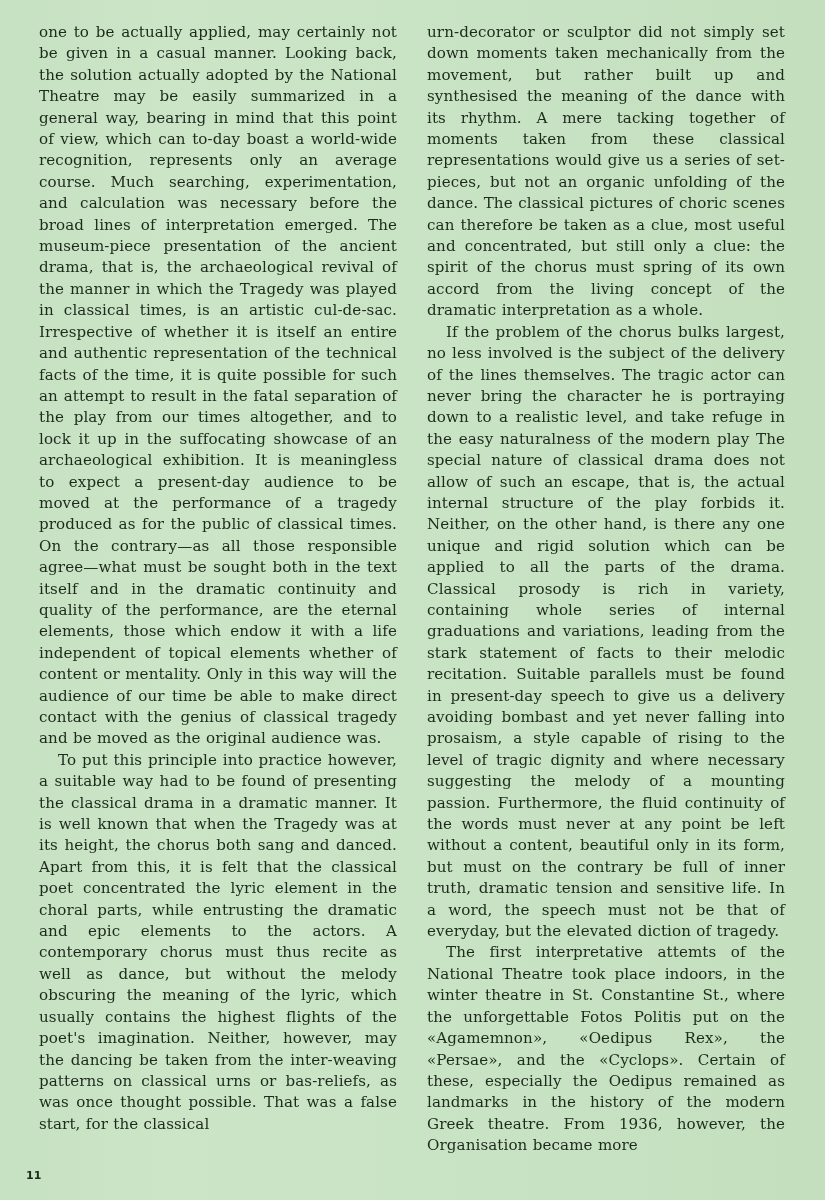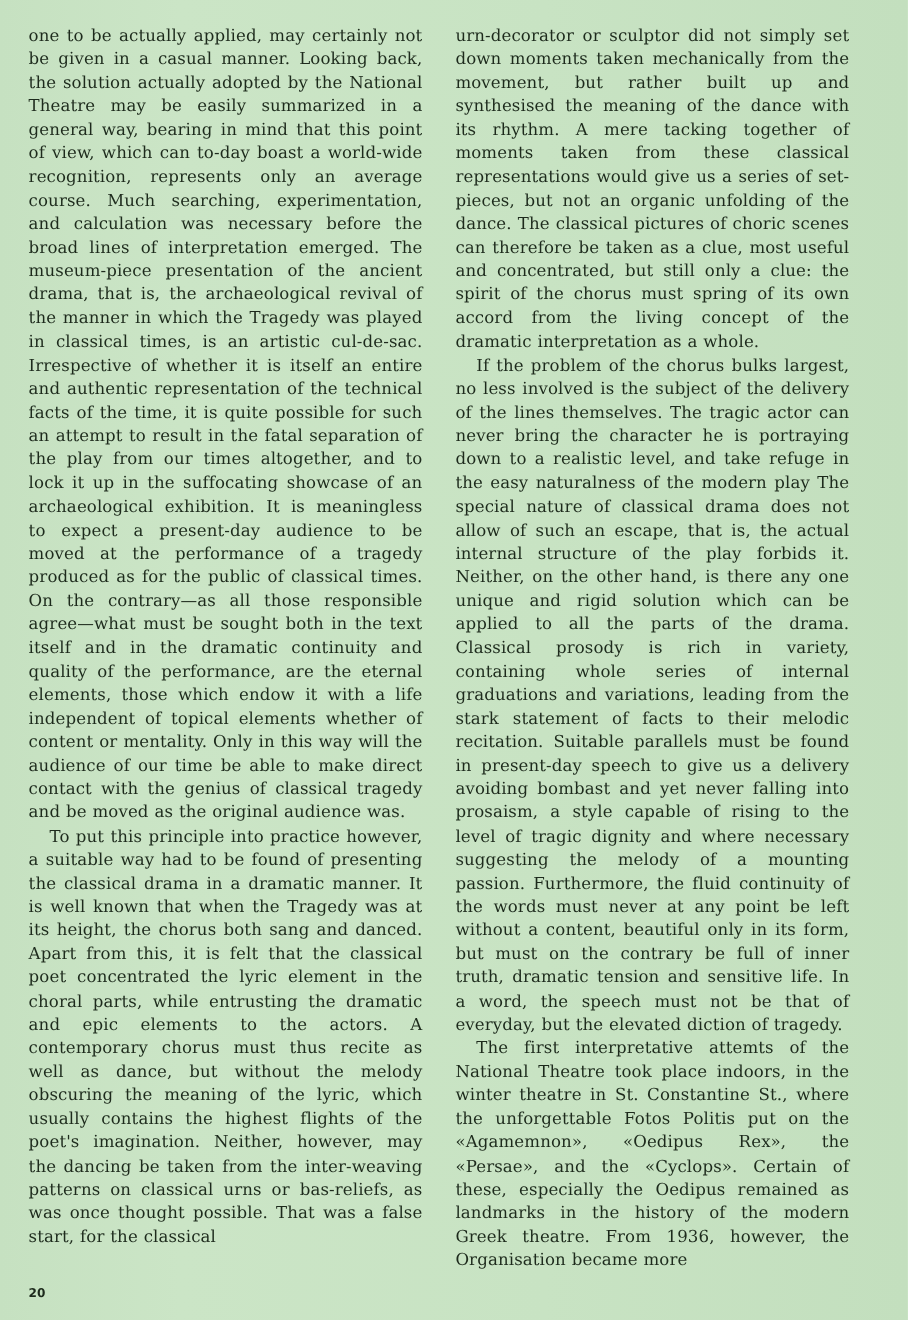--- a/index.html
+++ b/index.html
@@ -18,20 +18,21 @@
     width: 825px;
     height: 1200px;
     box-sizing: border-box;
     background: linear-gradient(90deg, #c6e1c1 0%, #cbe5c6 20%, #c8e3c3 60%, #c3dfbe 100%);
     padding: 22px 26px 0 26px;
   }
   .columns {
     display: flex;
     gap: 30px;
     width: 100%;
+    margin-left: 13px;
   }
   .col {
     width: 358px;
   }
   p {
     margin: 0;
     text-align: justify;
     text-justify: inter-word;
     font-size: 15.1px;
     line-height: 21.4px;
@@ -61,14 +62,14 @@
     <div class="col">
       <p>one to be actually applied, may certainly not be given in a casual manner. Looking back, the solution actually adopted by the National Theatre may be easily summarized in a general way, bearing in mind that this point of view, which can to-day boast a world-wide recognition, represents only an average course. Much searching, experimentation, and calculation was necessary before the broad lines of interpretation emerged. The museum-piece presentation of the ancient drama, that is, the archaeological revival of the manner in which the Tragedy was played in classical times, is an artistic cul-de-sac. Irrespective of whether it is itself an entire and authentic representation of the technical facts of the time, it is quite possible for such an attempt to result in the fatal separation of the play from our times altogether, and to lock it up in the suffocating showcase of an archaeological exhibition. It is meaningless to expect a present-day audience to be moved at the performance of a tragedy produced as for the public of classical times. On the contrary—as all those responsible agree—what must be sought both in the text itself and in the dramatic continuity and quality of the performance, are the eternal elements, those which endow it with a life independent of topical elements whether of content or mentality. Only in this way will the audience of our time be able to make direct contact with the genius of classical tragedy and be moved as the original audience was.</p>
       <p class="indent">To put this principle into practice however, a suitable way had to be found of presenting the classical drama in a dramatic manner. It is well known that when the Tragedy was at its height, the chorus both sang and danced. Apart from this, it is felt that the classical poet concentrated the lyric element in the choral parts, while entrusting the dramatic and epic elements to the actors. A contemporary chorus must thus recite as well as dance, but without the melody obscuring the meaning of the lyric, which usually contains the highest flights of the poet's imagination. Neither, however, may the dancing be taken from the inter-weaving patterns on classical urns or bas-reliefs, as was once thought possible. That was a false start, for the classical</p>
     </div>
     <div class="col">
       <p>urn-decorator or sculptor did not simply set down moments taken mechanically from the movement, but rather built up and synthesised the meaning of the dance with its rhythm. A mere tacking together of moments taken from these classical representations would give us a series of set-pieces, but not an organic unfolding of the dance. The classical pictures of choric scenes can therefore be taken as a clue, most useful and concentrated, but still only a clue: the spirit of the chorus must spring of its own accord from the living concept of the dramatic interpretation as a whole.</p>
       <p class="indent">If the problem of the chorus bulks largest, no less involved is the subject of the delivery of the lines themselves. The tragic actor can never bring the character he is portraying down to a realistic level, and take refuge in the easy naturalness of the modern play The special nature of classical drama does not allow of such an escape, that is, the actual internal structure of the play forbids it. Neither, on the other hand, is there any one unique and rigid solution which can be applied to all the parts of the drama. Classical prosody is rich in variety, containing whole series of internal graduations and variations, leading from the stark statement of facts to their melodic recitation. Suitable parallels must be found in present-day speech to give us a delivery avoiding bombast and yet never falling into prosaism, a style capable of rising to the level of tragic dignity and where necessary suggesting the melody of a mounting passion. Furthermore, the fluid continuity of the words must never at any point be left without a content, beautiful only in its form, but must on the contrary be full of inner truth, dramatic tension and sensitive life. In a word, the speech must not be that of everyday, but the elevated diction of tragedy.</p>
       <p class="indent">The first interpretative attemts of the National Theatre took place indoors, in the winter theatre in St. Constantine St., where the unforgettable Fotos Politis put on the «Agamemnon», «Oedipus Rex», the «Persae», and the «Cyclops». Certain of these, especially the Oedipus remained as landmarks in the history of the modern Greek theatre. From 1936, however, the Organisation became more</p>
     </div>
   </div>
-  <div class="page-number">20</div>
+  <div class="page-number">11</div>
 </div>
 
 </body></html>

